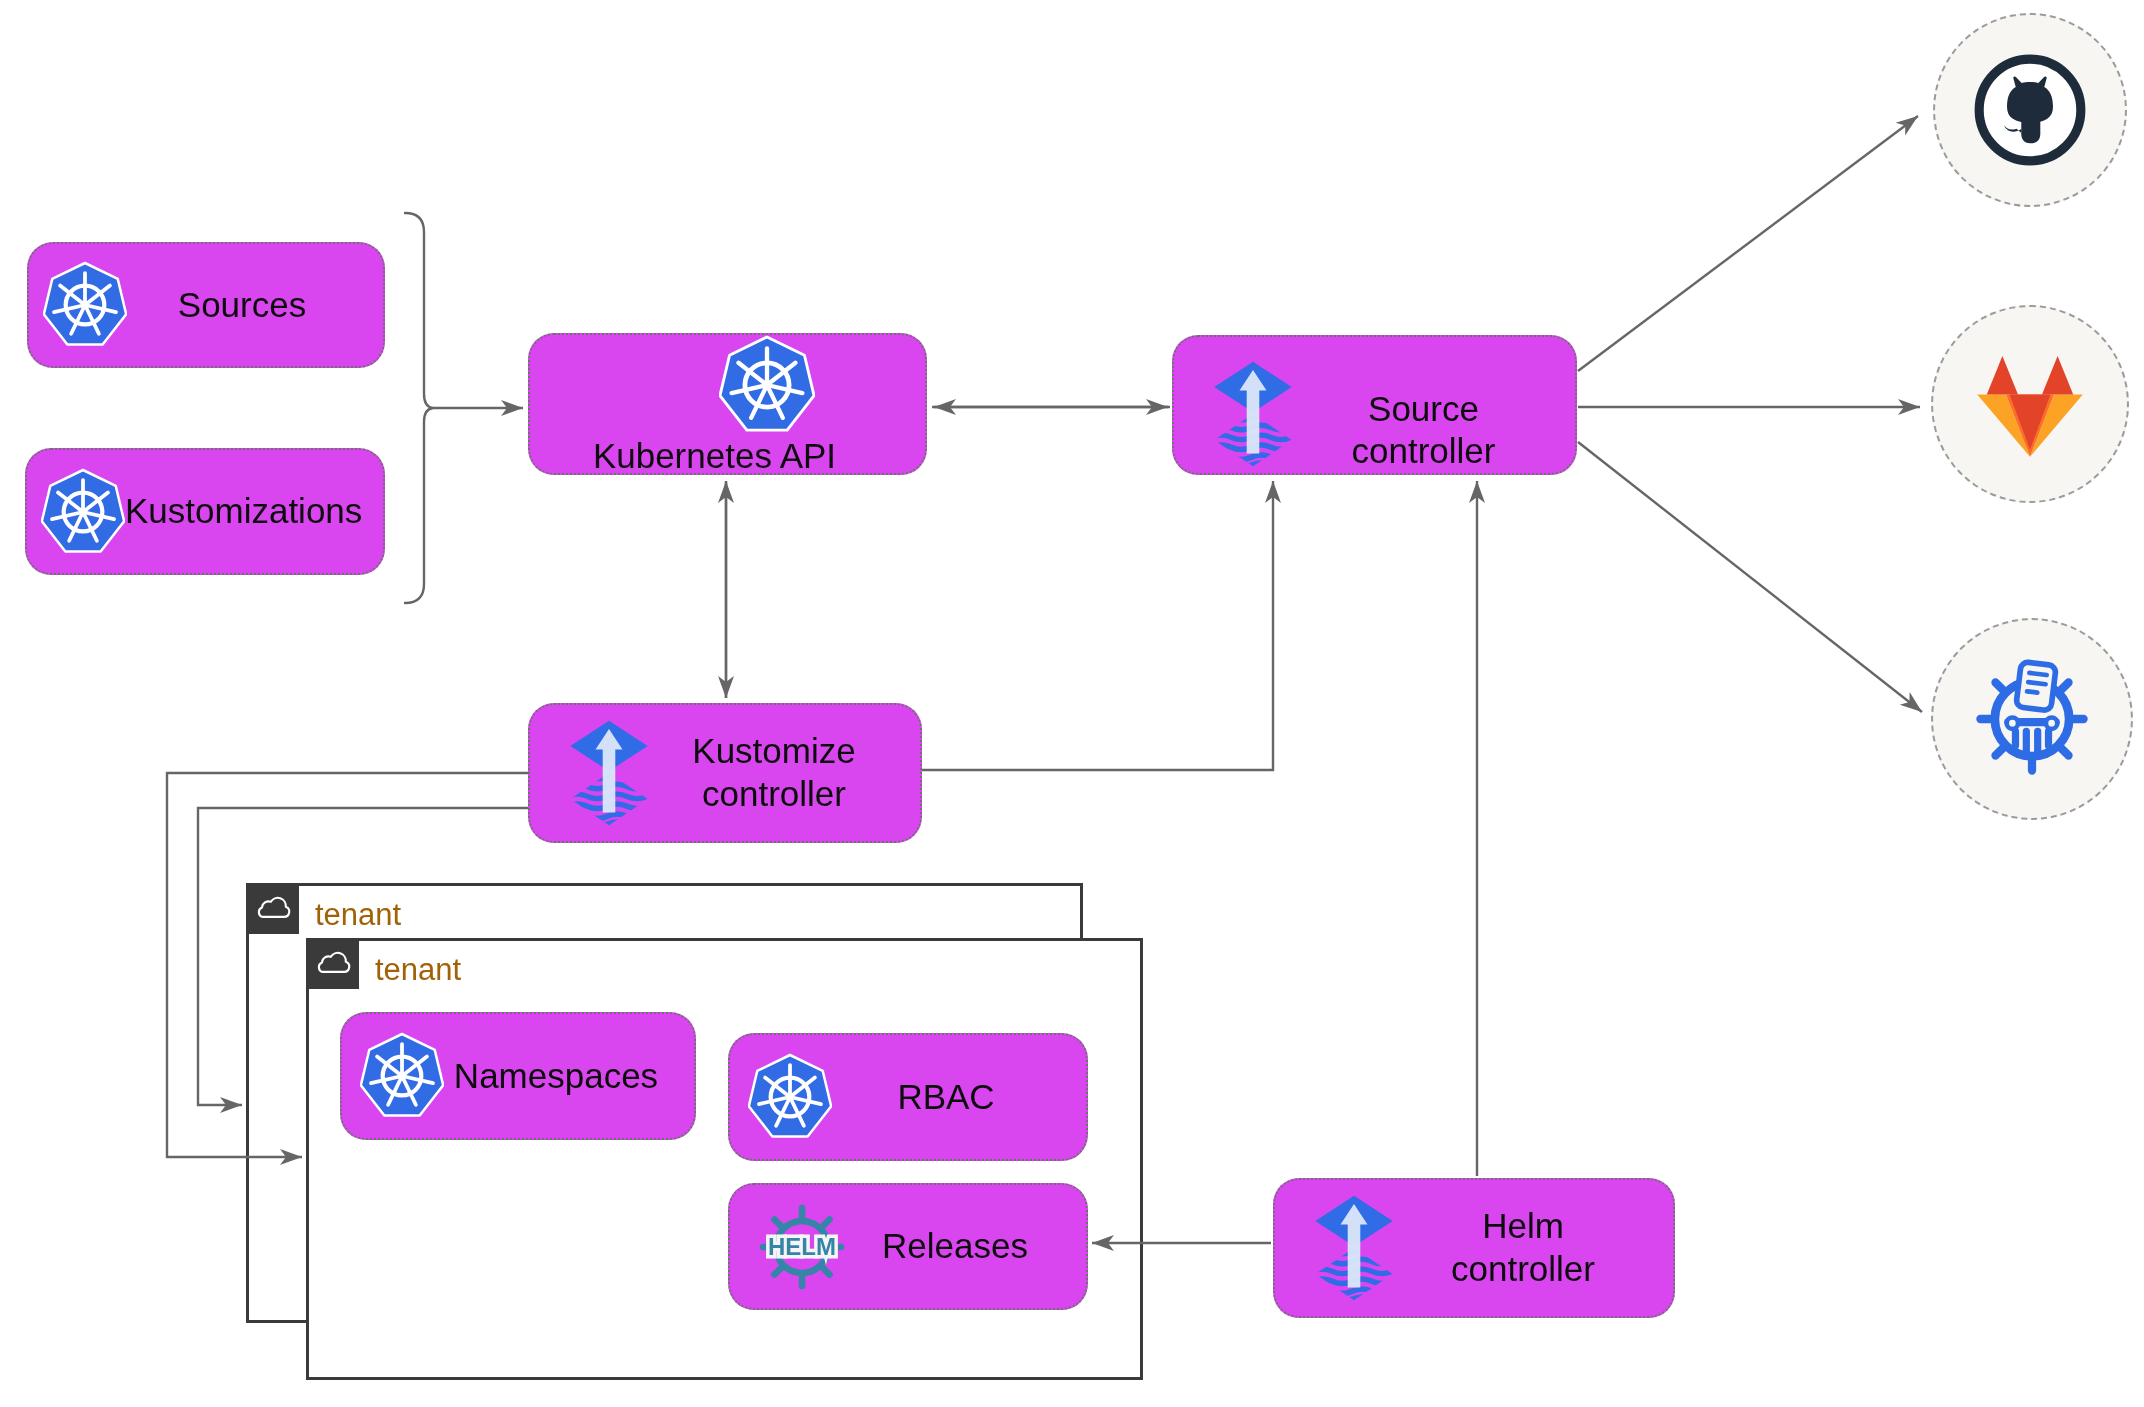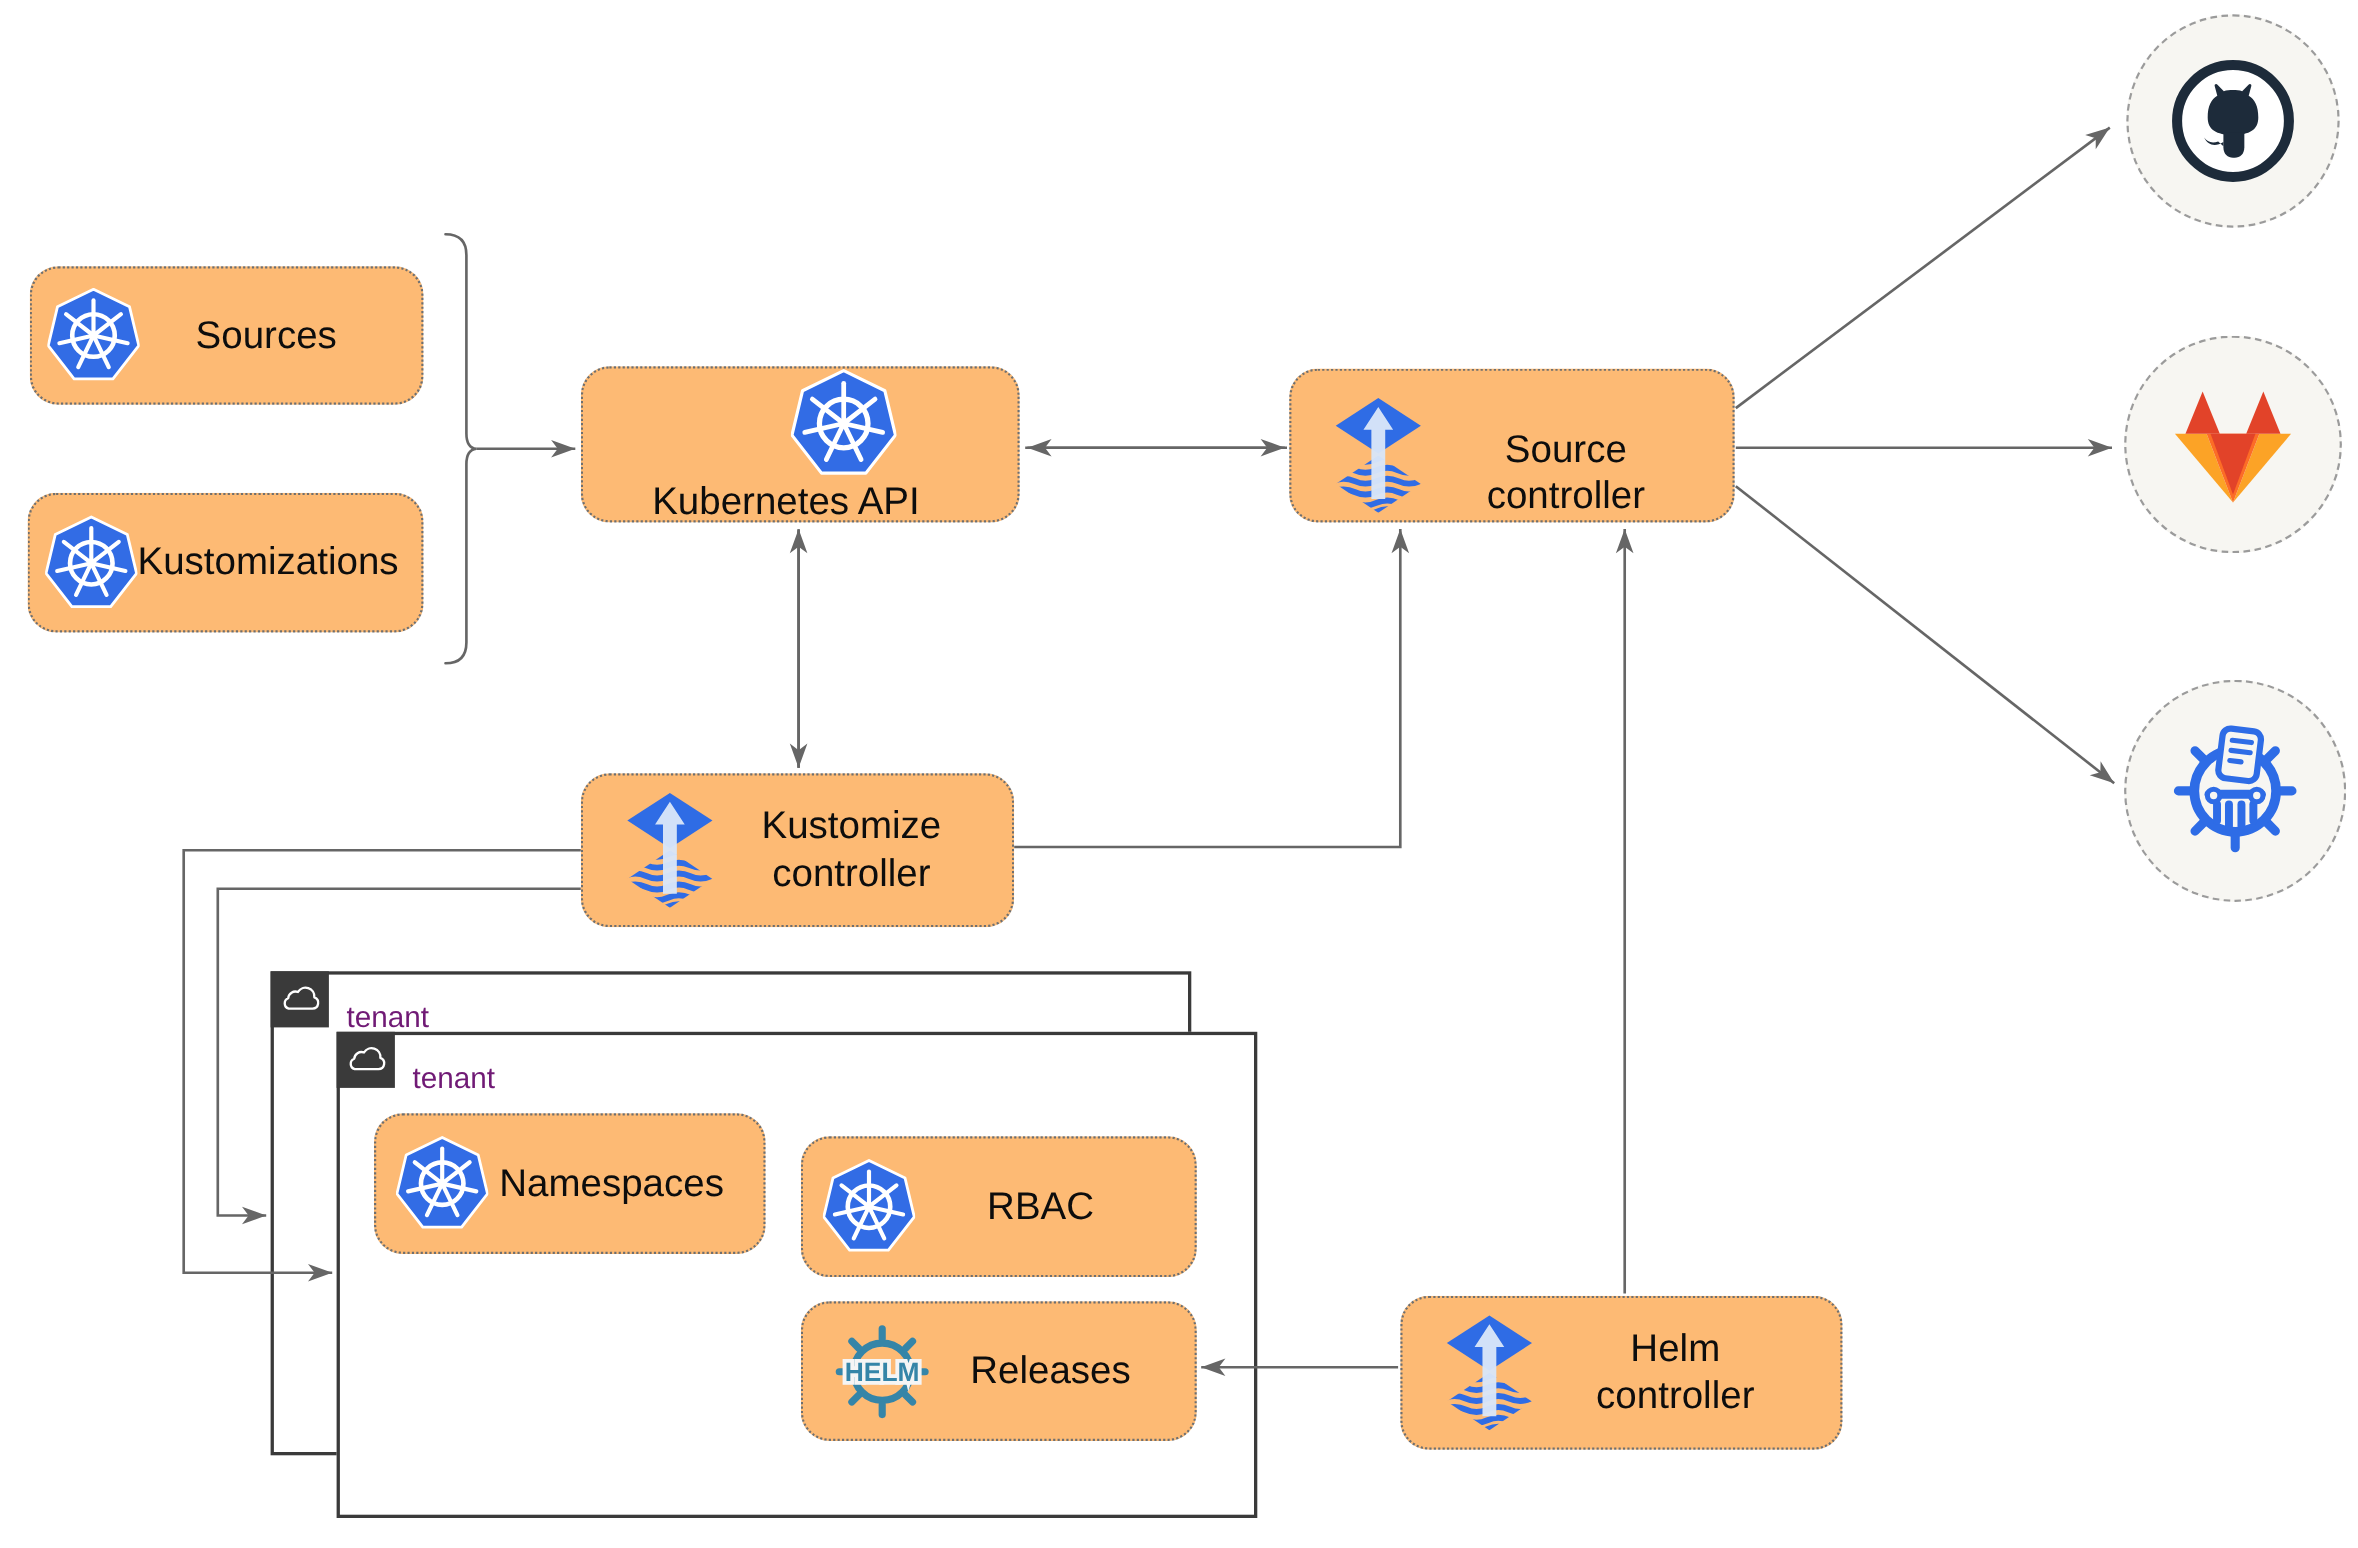--- a/index.html
+++ b/index.html
@@ -1,25 +1,25 @@
 <!DOCTYPE html>
 <html><head>
 <meta charset="utf-8">
 <style>
   html,body{margin:0;padding:0;background:#ffffff;}
   #stage{position:relative;width:2144px;height:1407px;background:#ffffff;overflow:hidden;
          font-family:"Liberation Sans","DejaVu Sans",sans-serif;color:#111;}
-  .node{position:absolute;background:#fdba74;border:2px dotted #6f6f6f;border-radius:26px;
+  .node{position:absolute;background:#d946ef;border:2px dotted #6f6f6f;border-radius:26px;
         display:flex;align-items:center;box-sizing:border-box;z-index:3;}
   .node .icn{flex:0 0 auto;display:flex;align-items:center;justify-content:center;}
   .node .lbl{flex:1 1 auto;text-align:center;font-size:35px;color:#0d0d0d;padding-right:26px;line-height:1.22;}
   .tenant{position:absolute;background:#ffffff;border:3px solid #3a3a3a;box-sizing:border-box;}
   .tenant .tab{position:absolute;top:-3px;left:-3px;width:53px;height:51px;background:#3a3a3a;
                display:flex;align-items:center;justify-content:center;}
-  .tenant .tlabel{position:absolute;left:66px;top:24px;font-size:27px;color:#701a75;}
+  .tenant .tlabel{position:absolute;left:66px;top:11px;font-size:31px;color:#a16207;}
   .circ{position:absolute;border-radius:50%;background:#f7f6f2;border:2.5px dashed #9b9b9b;
         box-sizing:border-box;display:flex;align-items:center;justify-content:center;z-index:3;}
   #wires{position:absolute;left:0;top:0;z-index:4;pointer-events:none;}
 </style>
 </head>
 <body>
 
 <div id="stage">
 
   <svg width="0" height="0" style="position:absolute">

